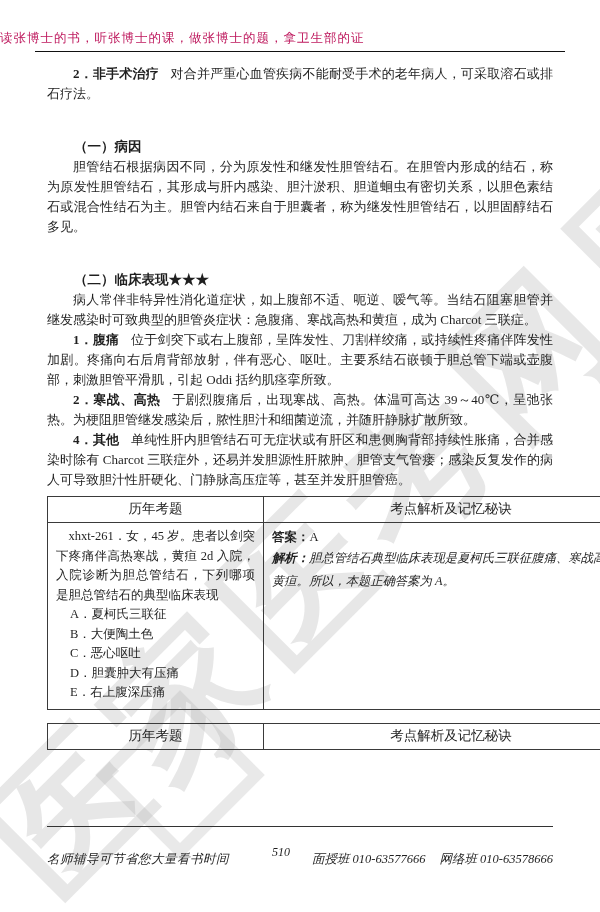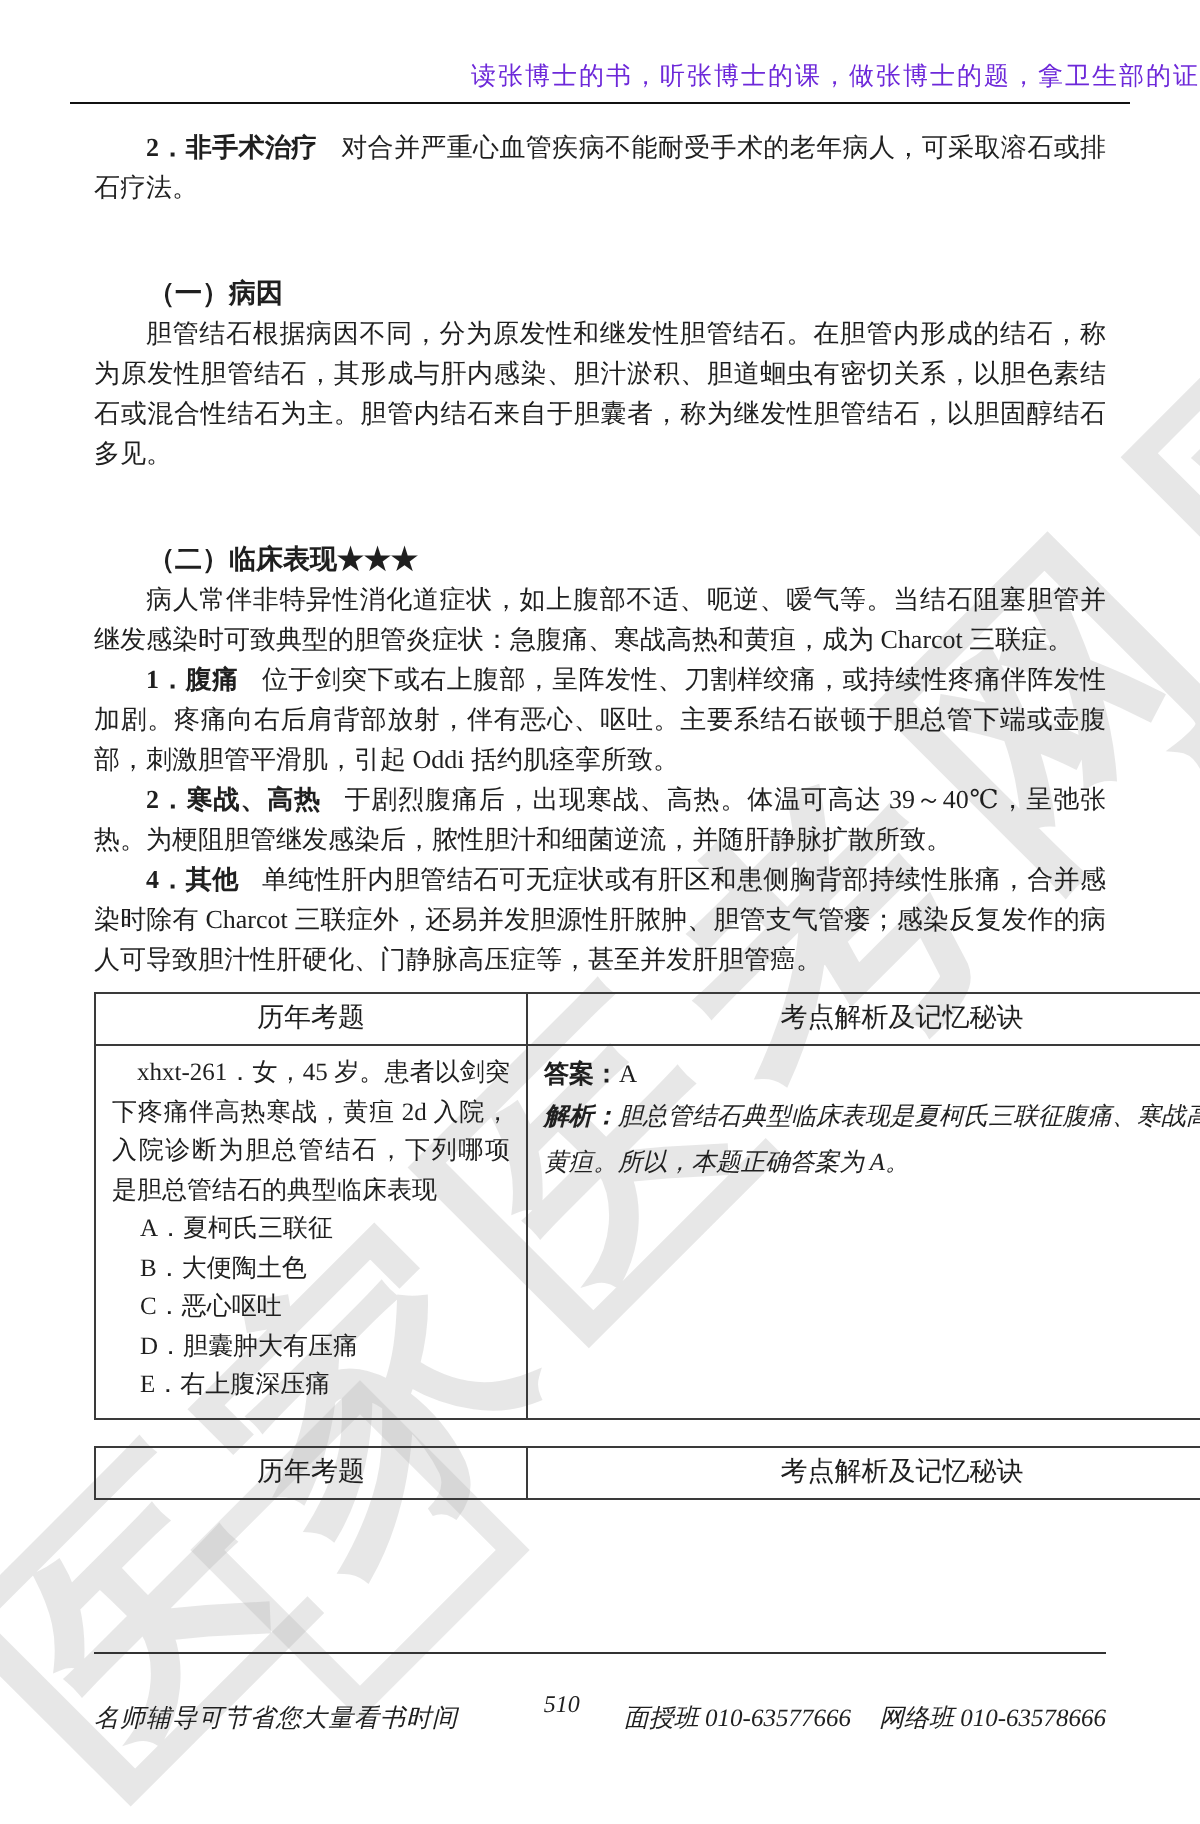--- a/index.html
+++ b/index.html
@@ -36,24 +36,24 @@
     width: 120px;
     height: 120px;
     border: 12px solid rgba(176, 176, 176, 0.28);
     transform: rotate(45deg);
     pointer-events: none;
     z-index: 0;
   }
   
   .hdr { position: relative; z-index: 1; padding-top: 30px; }
   .hdr-slogan {
-    text-align: right;
+    text-align: left;
     font-size: 12.5px;
     letter-spacing: 1px;
-    color: #6d28d9;
+    color: #be185d;
   }
   .hdr-rule {
     margin: 4px auto 0 auto;
     width: 530px;
     border-bottom: 1.6px solid #111;
   }
   
   .bodycol {
     position: relative;
     z-index: 1;

